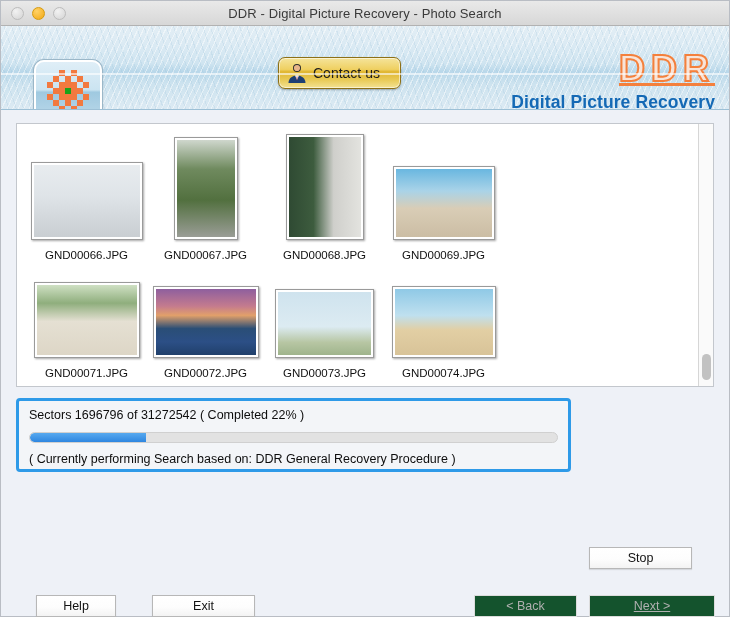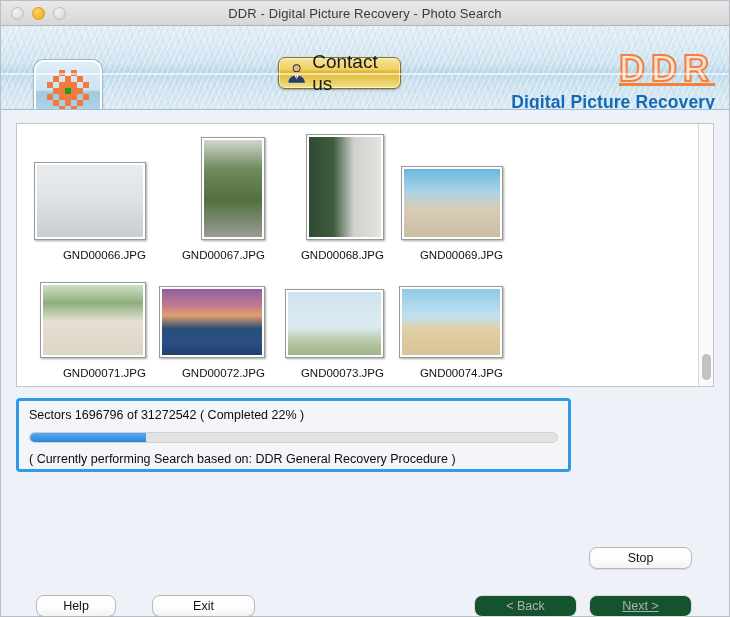--- a/index.html
+++ b/index.html
@@ -81,21 +81,21 @@
   .contact-btn {
     position: absolute; left: 277px; top: 31px;
     width: 123px; height: 32px;
     border-radius: 7px;
     border: 1px solid #8d7016;
     background: linear-gradient(to bottom, #f5e49b 0%, #efd061 38%, #e0b62f 46%, #e8c955 72%, #f3e294 100%);
     box-shadow: inset 0 0 0 1px rgba(255,255,255,.55), 0 1px 2px rgba(0,0,0,.3);
     display: flex; align-items: center; gap: 4px; padding-left: 6px;
     cursor: pointer;
   }
-  .contact-label { font-size: 19px; color: #1a1a1a; }
+  .contact-label { font-size: 14px; color: #1a1a1a; text-align: center; }
 
   .brand { position: absolute; right: 14px; top: 24px; text-align: right; }
   .brand-ddr {
     font-size: 36px; font-weight: bold; letter-spacing: 6px;
     color: #f8e4d8;
     -webkit-text-stroke: 2px #f4803c;
     line-height: 38px;
     text-decoration: underline;
   }
   .brand-sub {
@@ -113,21 +113,21 @@
     border: 1px solid #c3c7cd;
     display: flex; overflow: hidden;
   }
   .thumb-scrollregion { flex: 1; padding: 10px 4px 0 10px; }
 
   .thumb-row { display: flex; align-items: flex-end; }
   .thumb-row.r1 { height: 127px; }
   .thumb-row.r2 { height: 118px; }
 
   .thumb-cell {
-    width: 119px; display: flex; flex-direction: column; align-items: flex-end;
+    width: 119px; display: flex; flex-direction: column; align-items: center;
     cursor: pointer;
   }
   .thumb-box {
     background: #ffffff; padding: 2px;
     border: 1px solid #9a9a9a;
     box-shadow: 1px 1px 2px rgba(0,0,0,.35);
     display: flex; align-items: center; justify-content: center;
     overflow: hidden;
   }
   .thumb-img { display: block; }
@@ -157,35 +157,35 @@
   }
   .bar-fill { height: 100%; background: linear-gradient(to bottom, #56a9ef, #2e86e0); border-radius: 6px 0 0 6px; }
   .status-line { margin-top: 9px; font-size: 12.5px; color: #0d0d0d; }
 
   .stop-btn {
     position: absolute; left: 588px; top: 437px;
     width: 103px; height: 22px;
   }
 
   .btn {
-    border: 1px solid #b7b7b7; border-radius: 8px;
+    border: 1px solid #b7b7b7; border-radius: 0;
     background: linear-gradient(to bottom, #ffffff 0%, #fdfdfd 55%, #f3f3f3 100%);
     box-shadow: 0 1px 1px rgba(0,0,0,.10);
     font-size: 12.5px; color: #121212;
     display: flex; align-items: center; justify-content: center;
     cursor: pointer;
   }
   .btn.disabled { color: #b0b0b0; border-color: #dcdcdc; background: #14532d; box-shadow: none; cursor: default; }
 
   .btnrow { position: absolute; left: 15px; top: 485px; width: 700px; height: 22px; }
   .btnrow .btn { position: absolute; height: 22px; }
   .b-help { left: 20px;  width: 80px; }
   .b-exit { left: 136px; width: 103px; }
   .b-back { left: 458px; width: 103px; }
-  .b-next { left: 573px; width: 103px; text-decoration: underline; }
+  .b-next { left: 573px; width: 126px; text-decoration: underline; }
 </style>
 </head>
 <body>
 
 <div class="window">
 
   <div class="titlebar">
     <div class="traffic">
       <span class="light close"></span>
       <span class="light min"></span>

